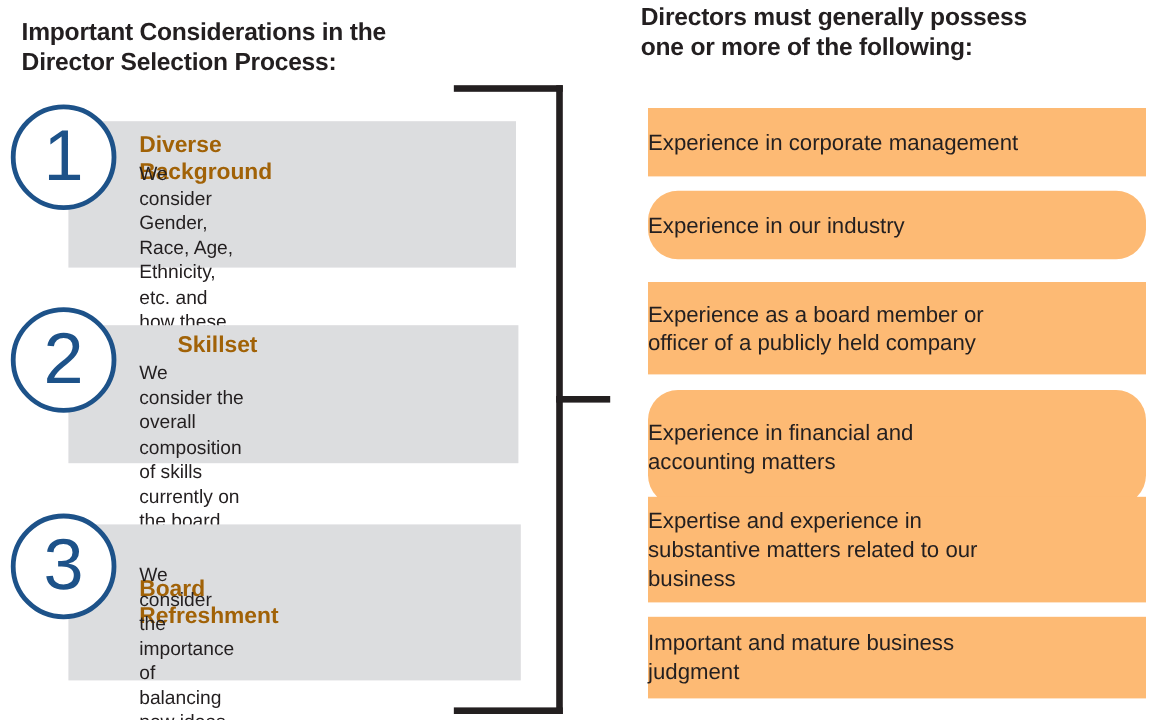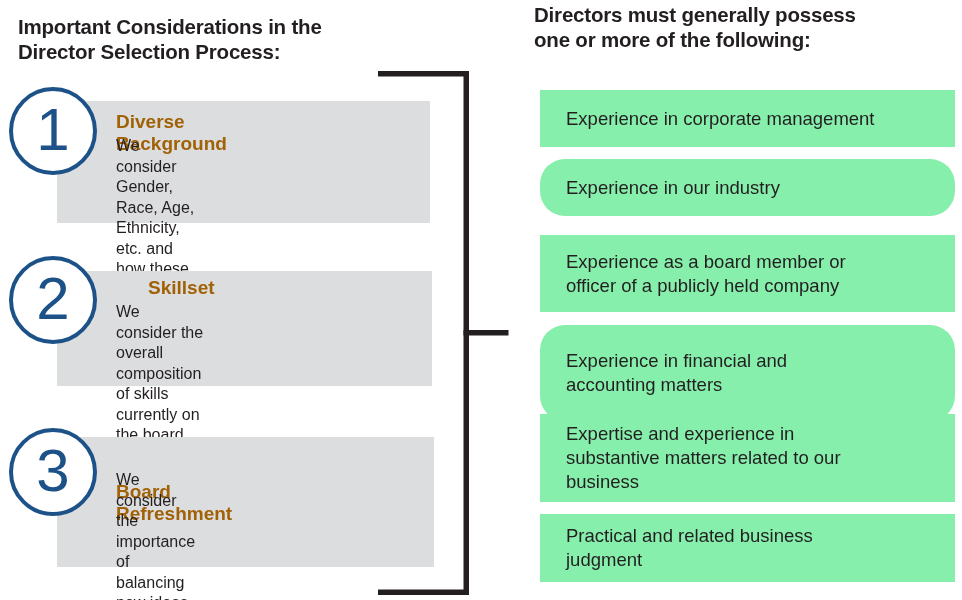--- a/index.html
+++ b/index.html
@@ -104,23 +104,23 @@
     width: 136px;
     height: 534px;
     z-index: 1;
   }
 
   
   .qual-box {
     position: absolute;
     left: 540px;
     width: 415px;
-    background: #86efac;
+    background: #fdba74;
     box-sizing: border-box;
-    padding: 0 26px;
+    padding: 0 0;
     display: flex;
     align-items: center;
   }
   .qual-text {
     font-size: 18.5px;
     line-height: 24px;
     color: #231f20;
     white-space: pre-line;
   }
 </style>
@@ -198,17 +198,17 @@
 accounting matters</span>
   </div>
 
   <div class="qual-box" style="top:414px; height:88px;">
     <span class="qual-text">Expertise and experience in
 substantive matters related to our
 business</span>
   </div>
 
   <div class="qual-box" style="top:514px; height:68px;">
-    <span class="qual-text">Practical and related business
+    <span class="qual-text">Important and mature business
 judgment</span>
   </div>
 
 </div>
 
 </body></html>

